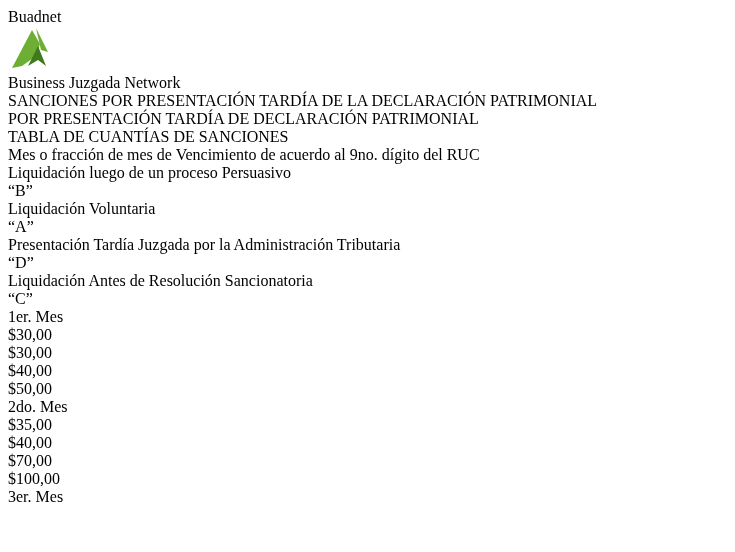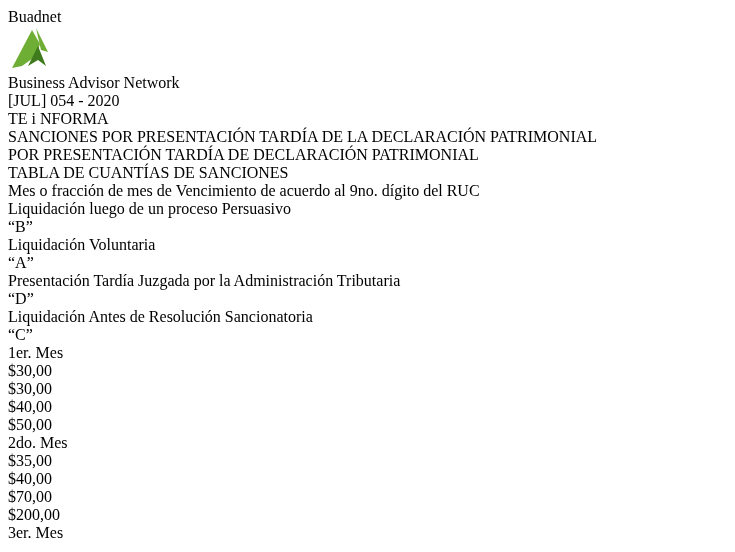--- a/index.html
+++ b/index.html
@@ -74,35 +74,25 @@
 
   <div class="logo">
     <div class="logo-name">Buadnet</div>
     <div class="logo-arrow">
       <svg width="42" height="44" viewBox="0 0 42 44">
         <polygon points="4,42 24,4 32,18 28,30 14,40" fill="#6fae35"></polygon>
         <polygon points="20,40 30,20 38,40 30,34" fill="#3f7a1c"></polygon>
         <polygon points="28,2 40,26 33,24" fill="#6fae35"></polygon>
       </svg>
     </div>
-    <div class="logo-tagline">Business Advisor Network</div>
+    <div class="logo-tagline">Business Juzgada Network</div>
   </div>
   <div class="vbar b1"></div>
   <div class="vbar b2"></div>
 
-  <div class="banner">
-    <span class="issue">[JUL]  054 - 2020</span>
-    <div class="masthead">
-      <span>TE</span>
-      <span class="m-circle">
-        <span>i</span>
-      </span>
-      <span>NFORMA</span>
-    </div>
-  </div>
 
   <div class="subtitle-bar">
     <span>SANCIONES POR PRESENTACIÓN TARDÍA DE LA DECLARACIÓN PATRIMONIAL</span>
   </div>
 
   <div class="card">
     <div class="t-title">
       <div>POR PRESENTACIÓN TARDÍA DE DECLARACIÓN PATRIMONIAL</div>
       <div>TABLA DE CUANTÍAS DE SANCIONES</div>
     </div>
@@ -135,21 +125,21 @@
           <div class="t-amt"><span class="wrap"><span>$</span><span>30,00</span></span></div>
           <div class="t-amt"><span class="wrap"><span>$</span><span>30,00</span></span></div>
           <div class="t-amt"><span class="wrap"><span>$</span><span>40,00</span></span></div>
           <div class="t-amt"><span class="wrap"><span>$</span><span>50,00</span></span></div>
         </div>
         <div class="t-row">
           <div class="t-month">2do. Mes</div>
           <div class="t-amt"><span class="wrap"><span>$</span><span>35,00</span></span></div>
           <div class="t-amt"><span class="wrap"><span>$</span><span>40,00</span></span></div>
           <div class="t-amt"><span class="wrap"><span>$</span><span>70,00</span></span></div>
-          <div class="t-amt"><span class="wrap"><span>$</span><span>200,00</span></span></div>
+          <div class="t-amt"><span class="wrap"><span>$</span><span>100,00</span></span></div>
         </div>
         <div class="t-row">
           <div class="t-month">3er. Mes</div>
         </div>
       </div>
   </div>
 
 </div>
 
 </body></html>

